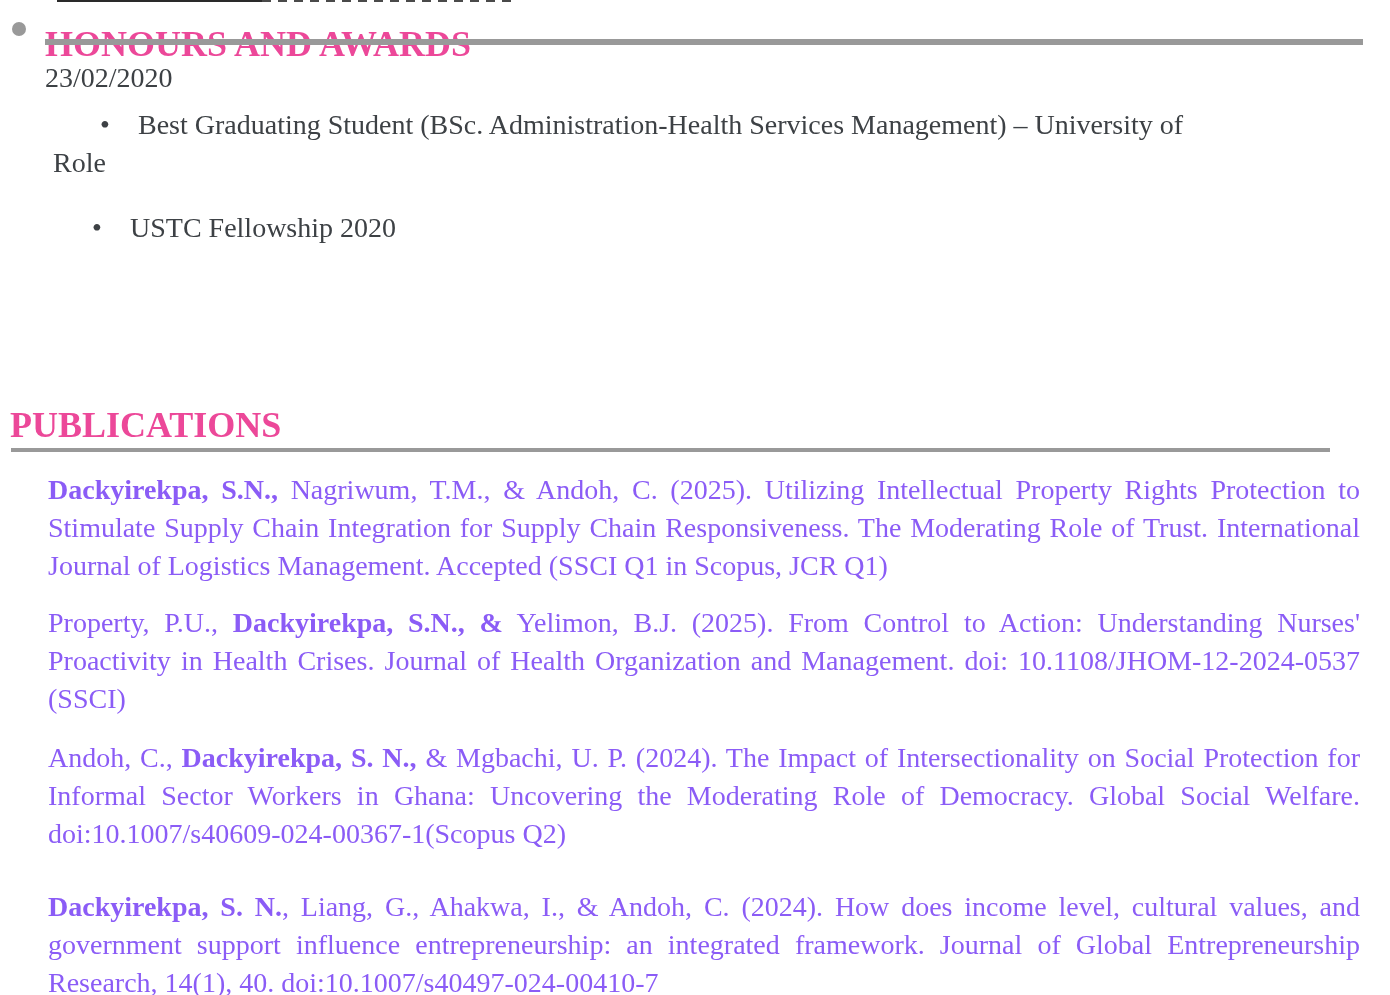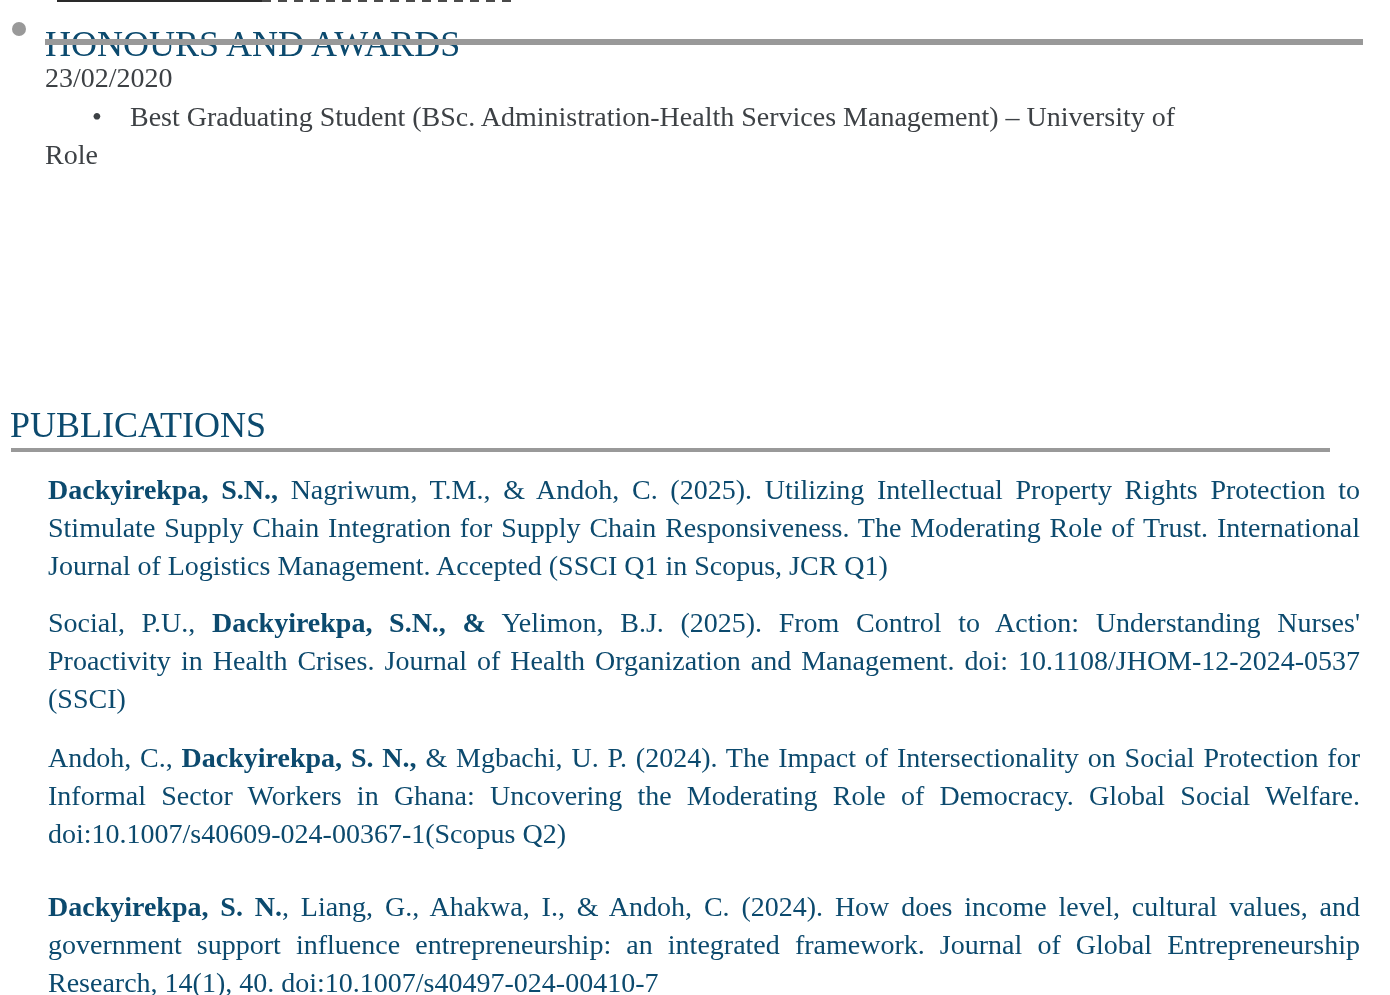--- a/index.html
+++ b/index.html
@@ -19,41 +19,41 @@
   .top-sliver-dashed {
     position: absolute; left: 262px; top: 0; width: 255px; height: 2px;
     background: repeating-linear-gradient(90deg, #4a4a4a 0 9px, transparent 9px 16px);
   }
   .marker-dot {
     position: absolute; left: 12px; top: 22px; width: 14px; height: 14px;
     border-radius: 50%; background: #999999;
   }
   .section-heading {
     position: absolute;
-    font-size: 36px; font-weight: normal; color: #0c4a6e;
+    font-size: 36px; font-weight: bold; color: #ec4899;
     line-height: 40px; white-space: nowrap;
   }
   .honours-heading { left: 45px; top: 0; }
   .publications-heading { left: 10px; top: 381px; }
   .rule { position: absolute; background: #999999; }
   .rule-honours { left: 45px; top: 39px; width: 1318px; height: 6px; }
   .rule-publications { left: 11px; top: 448px; width: 1319px; height: 4px; }
 
   .honours-text { color: #3d4145; font-size: 28px; line-height: 38px; }
   .award-date { position: absolute; left: 45px; top: 59px; }
   .award-block { position: absolute; left: 45px; top: 98px; width: 1270px; }
   .bullet-list { position: absolute; left: 45px; top: 209px; width: 1270px; }
   .bullet-marker {
     display: inline-block; width: 38px; margin-left: 47px;
     text-align: left; vertical-align: baseline;
   }
 
   .publication {
     position: absolute; left: 48px; width: 1312px;
-    font-size: 28px; line-height: 38px; color: #0c4a6e;
+    font-size: 28px; line-height: 38px; color: #8b5cf6;
     text-align: justify;
   }
   .pub-1 { top: 471px; }
   .pub-2 { top: 604px; }
   .pub-3 { top: 739px; }
   .pub-4 { top: 888px; }
   .run-bold { font-weight: bold; }
   .run-italic { }
 </style>
 </head>
@@ -64,29 +64,30 @@
   <div class="top-sliver-solid"></div>
   <div class="top-sliver-dashed"></div>
 
   <div class="marker-dot"></div>
 
   <h1 class="section-heading honours-heading">HONOURS AND AWARDS</h1>
   <div class="rule rule-honours"></div>
 
   <div class="honours-text award-date">23/02/2020</div>
 
-  <p class="honours-text award-block" style="margin:0;"><span class="bullet-marker">•</span><span>Best Graduating Student (BSc. Administration-Health Services Management) – University of</span><br><span>Role</span></p>
+  <p class="honours-text award-block" style="margin:8px;"><span class="bullet-marker">•</span><span>Best Graduating Student (BSc. Administration-Health Services Management) – University of</span><br><span>Role</span></p>
 
   <div class="honours-text bullet-list">
+    <div><span class="bullet-marker">•</span><span>USTC Fellowship 2020</span></div>
   </div>
 
   <h1 class="section-heading publications-heading">PUBLICATIONS</h1>
   <div class="rule rule-publications"></div>
 
   <p class="publication pub-1" style="margin:0;"><span class="run-bold">Dackyirekpa, S.N.,</span><span> Nagriwum, T.M., &amp; Andoh, C. (2025). Utilizing Intellectual Property Rights Protection to Stimulate Supply Chain Integration for Supply Chain Responsiveness. The Moderating Role of Trust. International Journal of Logistics Management. Accepted (SSCI Q1 in Scopus, JCR Q1)</span></p>
 
-  <p class="publication pub-2" style="margin:0;"><span>Social, P.U., </span><span class="run-bold">Dackyirekpa, S.N., &amp;</span><span> Yelimon, B.J. (2025). From Control to Action: Understanding Nurses' Proactivity in Health Crises. Journal of Health Organization and Management. doi: 10.1108/JHOM-12-2024-0537 (SSCI)</span></p>
+  <p class="publication pub-2" style="margin:0;"><span>Property, P.U., </span><span class="run-bold">Dackyirekpa, S.N., &amp;</span><span> Yelimon, B.J. (2025). From Control to Action: Understanding Nurses' Proactivity in Health Crises. Journal of Health Organization and Management. doi: 10.1108/JHOM-12-2024-0537 (SSCI)</span></p>
 
   <p class="publication pub-3" style="margin:0;"><span>Andoh, C., </span><span class="run-bold">Dackyirekpa, S. N.,</span><span> &amp; Mgbachi, U. P. (2024). The Impact of Intersectionality on Social Protection for Informal Sector Workers in Ghana: Uncovering the Moderating Role of Democracy. </span><span class="run-italic">Global Social Welfare.</span><span> doi:10.1007/s40609-024-00367-1(Scopus Q2)</span></p>
 
   <p class="publication pub-4" style="margin:0;"><span class="run-bold">Dackyirekpa, S. N.</span><span>, Liang, G., Ahakwa, I., &amp; Andoh, C. (2024). How does income level, cultural values, and government support influence entrepreneurship: an integrated framework. </span><span class="run-italic">Journal of Global Entrepreneurship Research, 14</span><span>(1), 40. doi:10.1007/s40497-024-00410-7</span></p>
 
 </div>
 
 </body></html>

